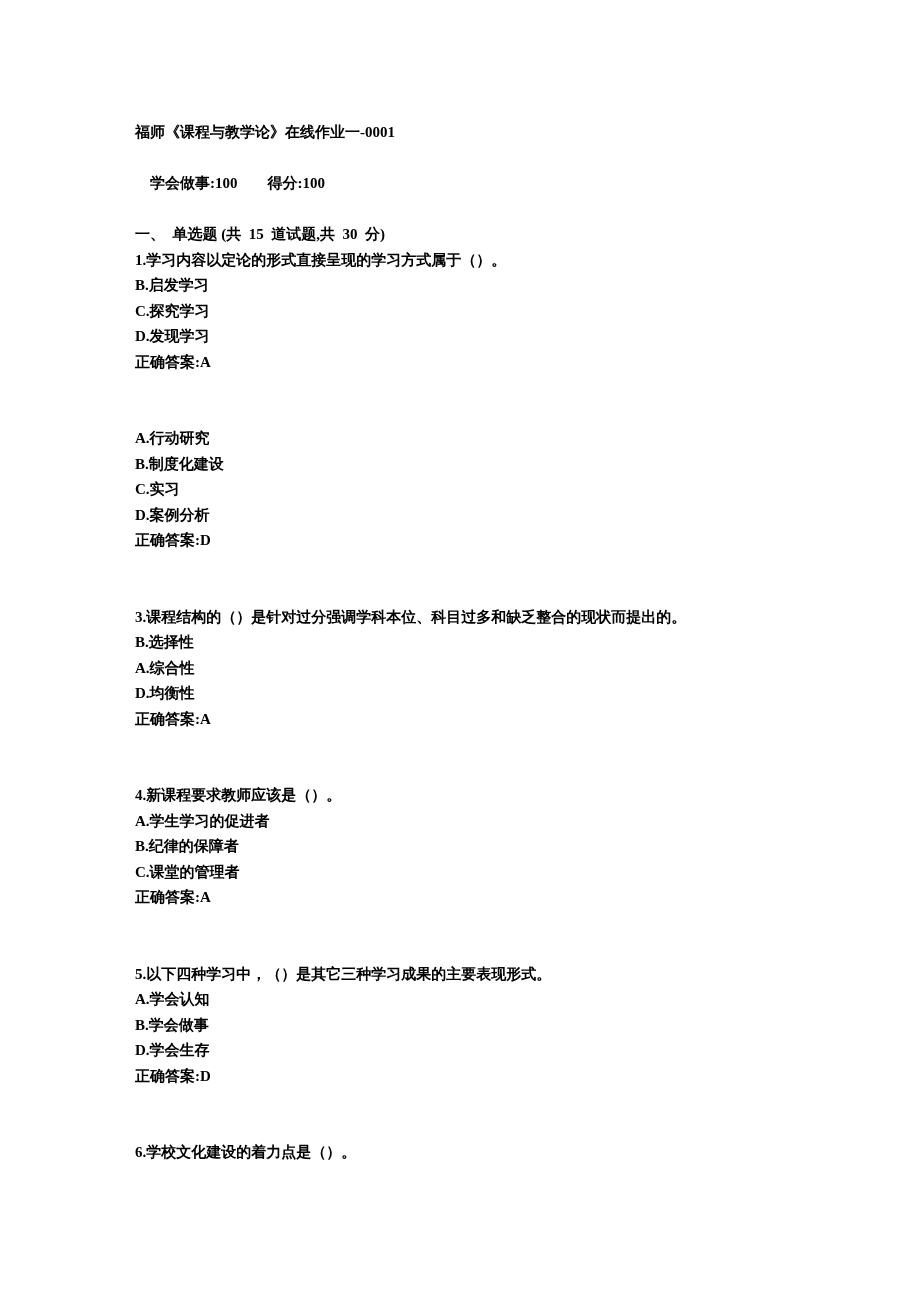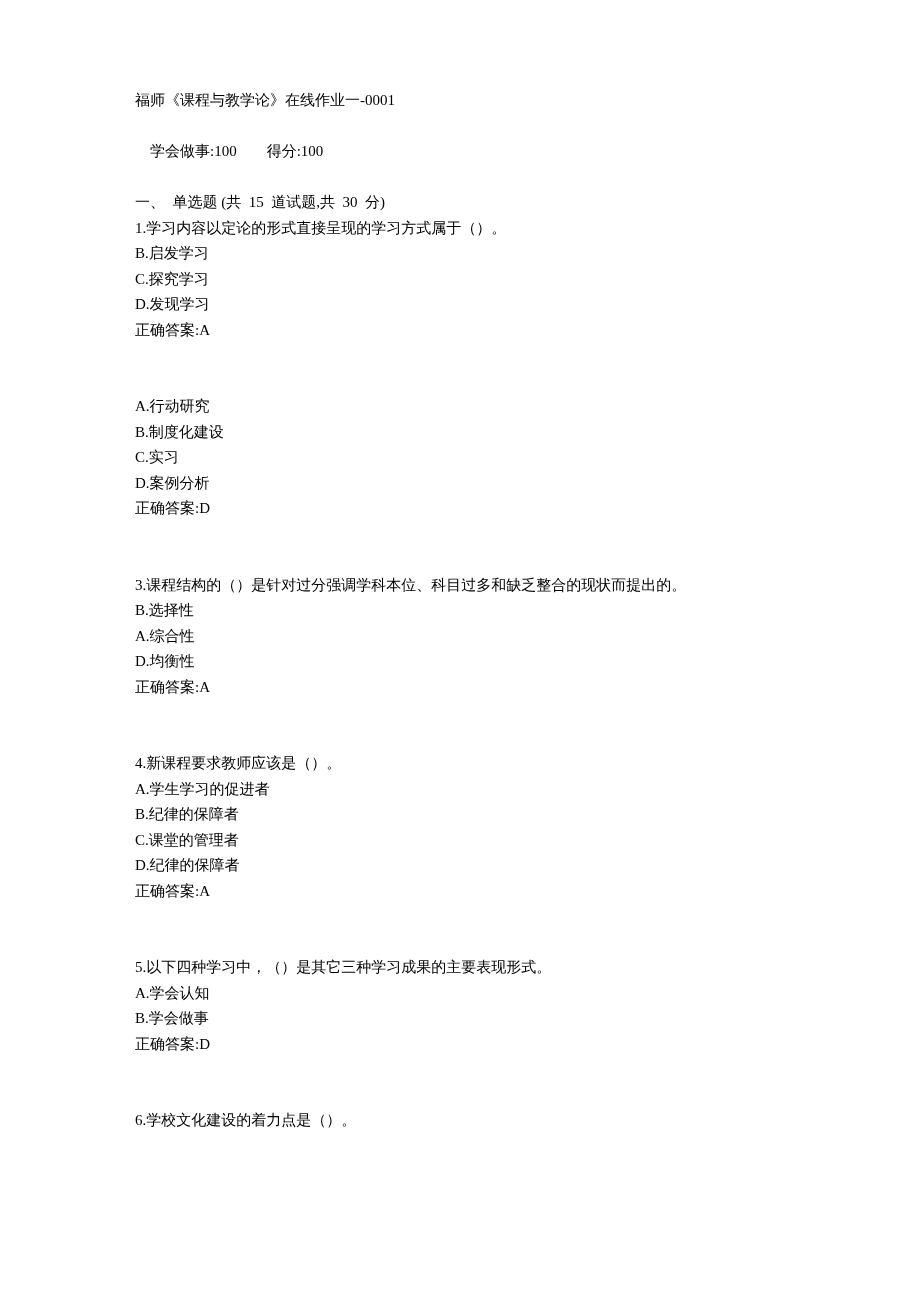--- a/index.html
+++ b/index.html
@@ -5,25 +5,26 @@
   html, body {
     margin: 0;
     padding: 0;
     background: #ffffff;
     width: 920px;
   }
   .page {
     width: 920px;
     min-height: 1302px;
     box-sizing: border-box;
-    padding: 88px 135px 0 135px;
+    padding: 120px 135px 0 135px;
     font-family: "SimSun", "宋体", "Times New Roman", serif;
     font-size: 15px;
     line-height: 25.5px;
     color: #000000;
+    font-weight: bold;
   }
   .line {
     display: block;
     white-space: pre-wrap;
   }
   .question-block {
     margin-bottom: 51px; 
   }
 </style>
 </head>
@@ -61,28 +62,28 @@
     <span class="line">A.综合性</span>
     <span class="line">D.均衡性</span>
     <span class="line"><span>正确答案:</span><span>A</span></span>
   </div>
 
   <div class="question-block">
     <span class="line">4.新课程要求教师应该是（）。</span>
     <span class="line">A.学生学习的促进者</span>
     <span class="line">B.纪律的保障者</span>
     <span class="line">C.课堂的管理者</span>
-    <span class="line">D.纪律的保障者</span>
     <span class="line"><span>正确答案:</span><span>A</span></span>
   </div>
 
   <div class="question-block">
     <span class="line">5.以下四种学习中，（）是其它三种学习成果的主要表现形式。</span>
     <span class="line">A.学会认知</span>
     <span class="line">B.学会做事</span>
+    <span class="line">D.学会生存</span>
     <span class="line"><span>正确答案:</span><span>D</span></span>
   </div>
 
   <div>
     <span class="line">6.学校文化建设的着力点是（）。</span>
   </div>
 
 </div>
 
 </body></html>

